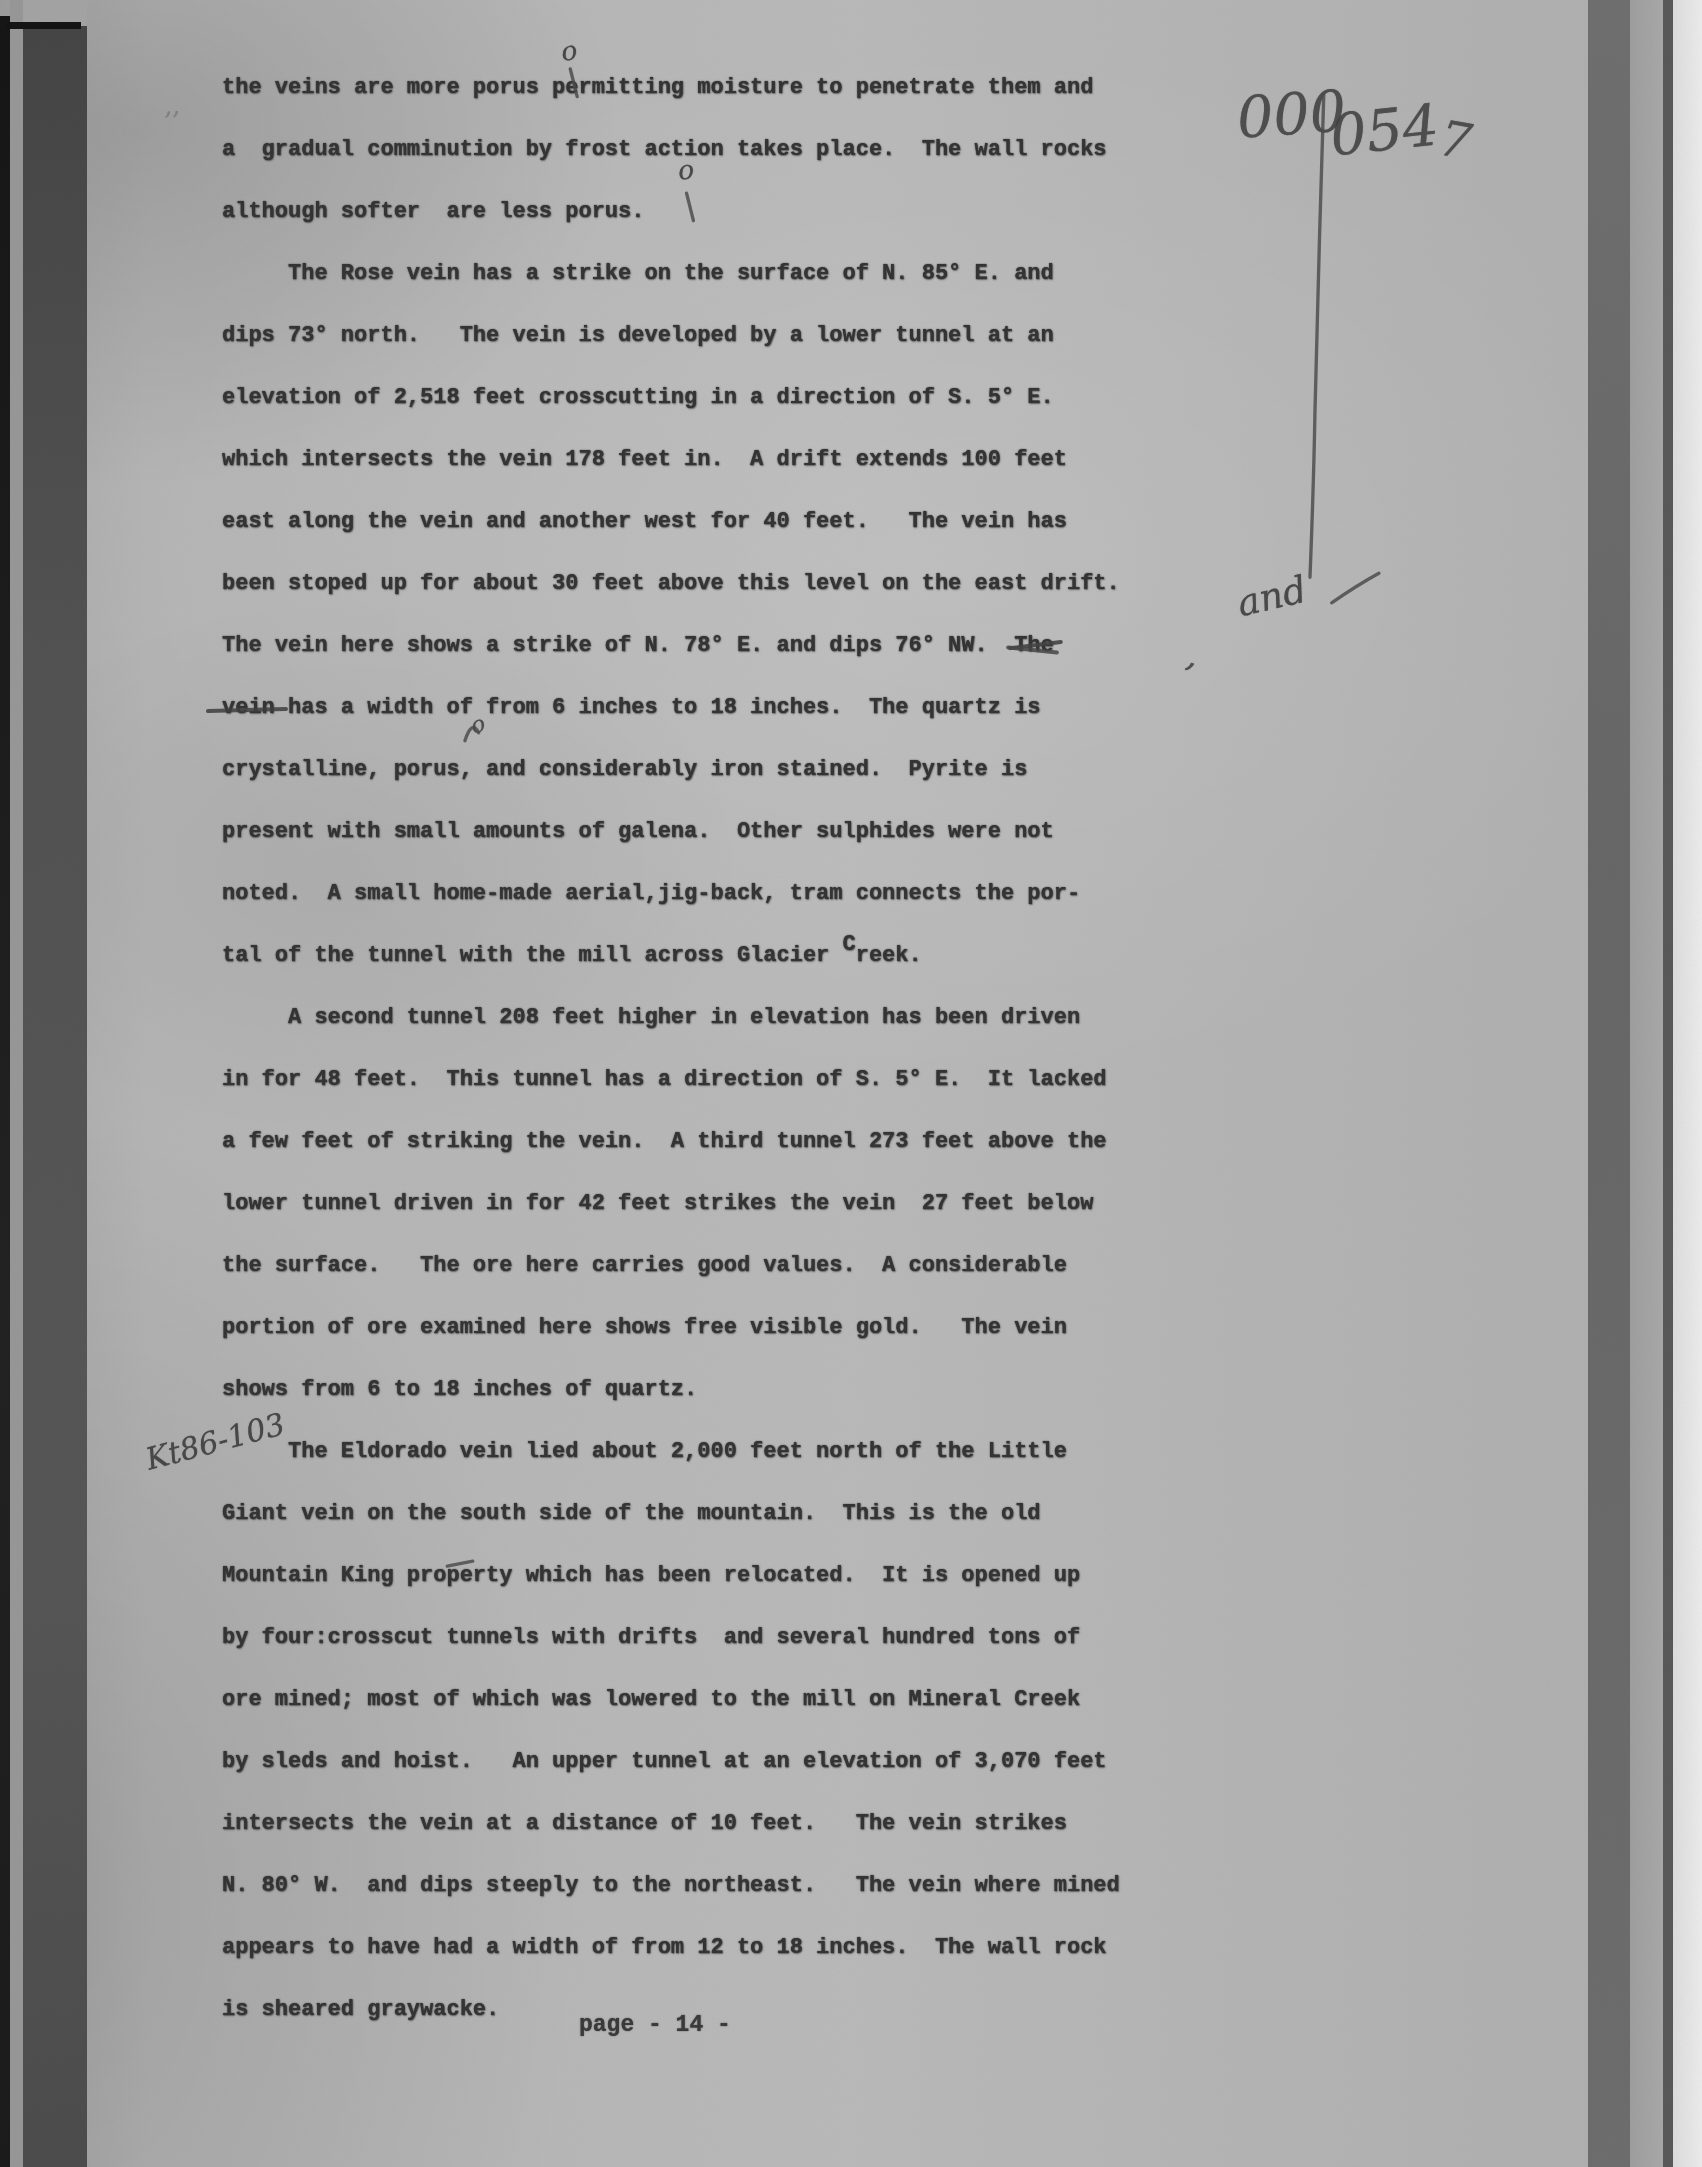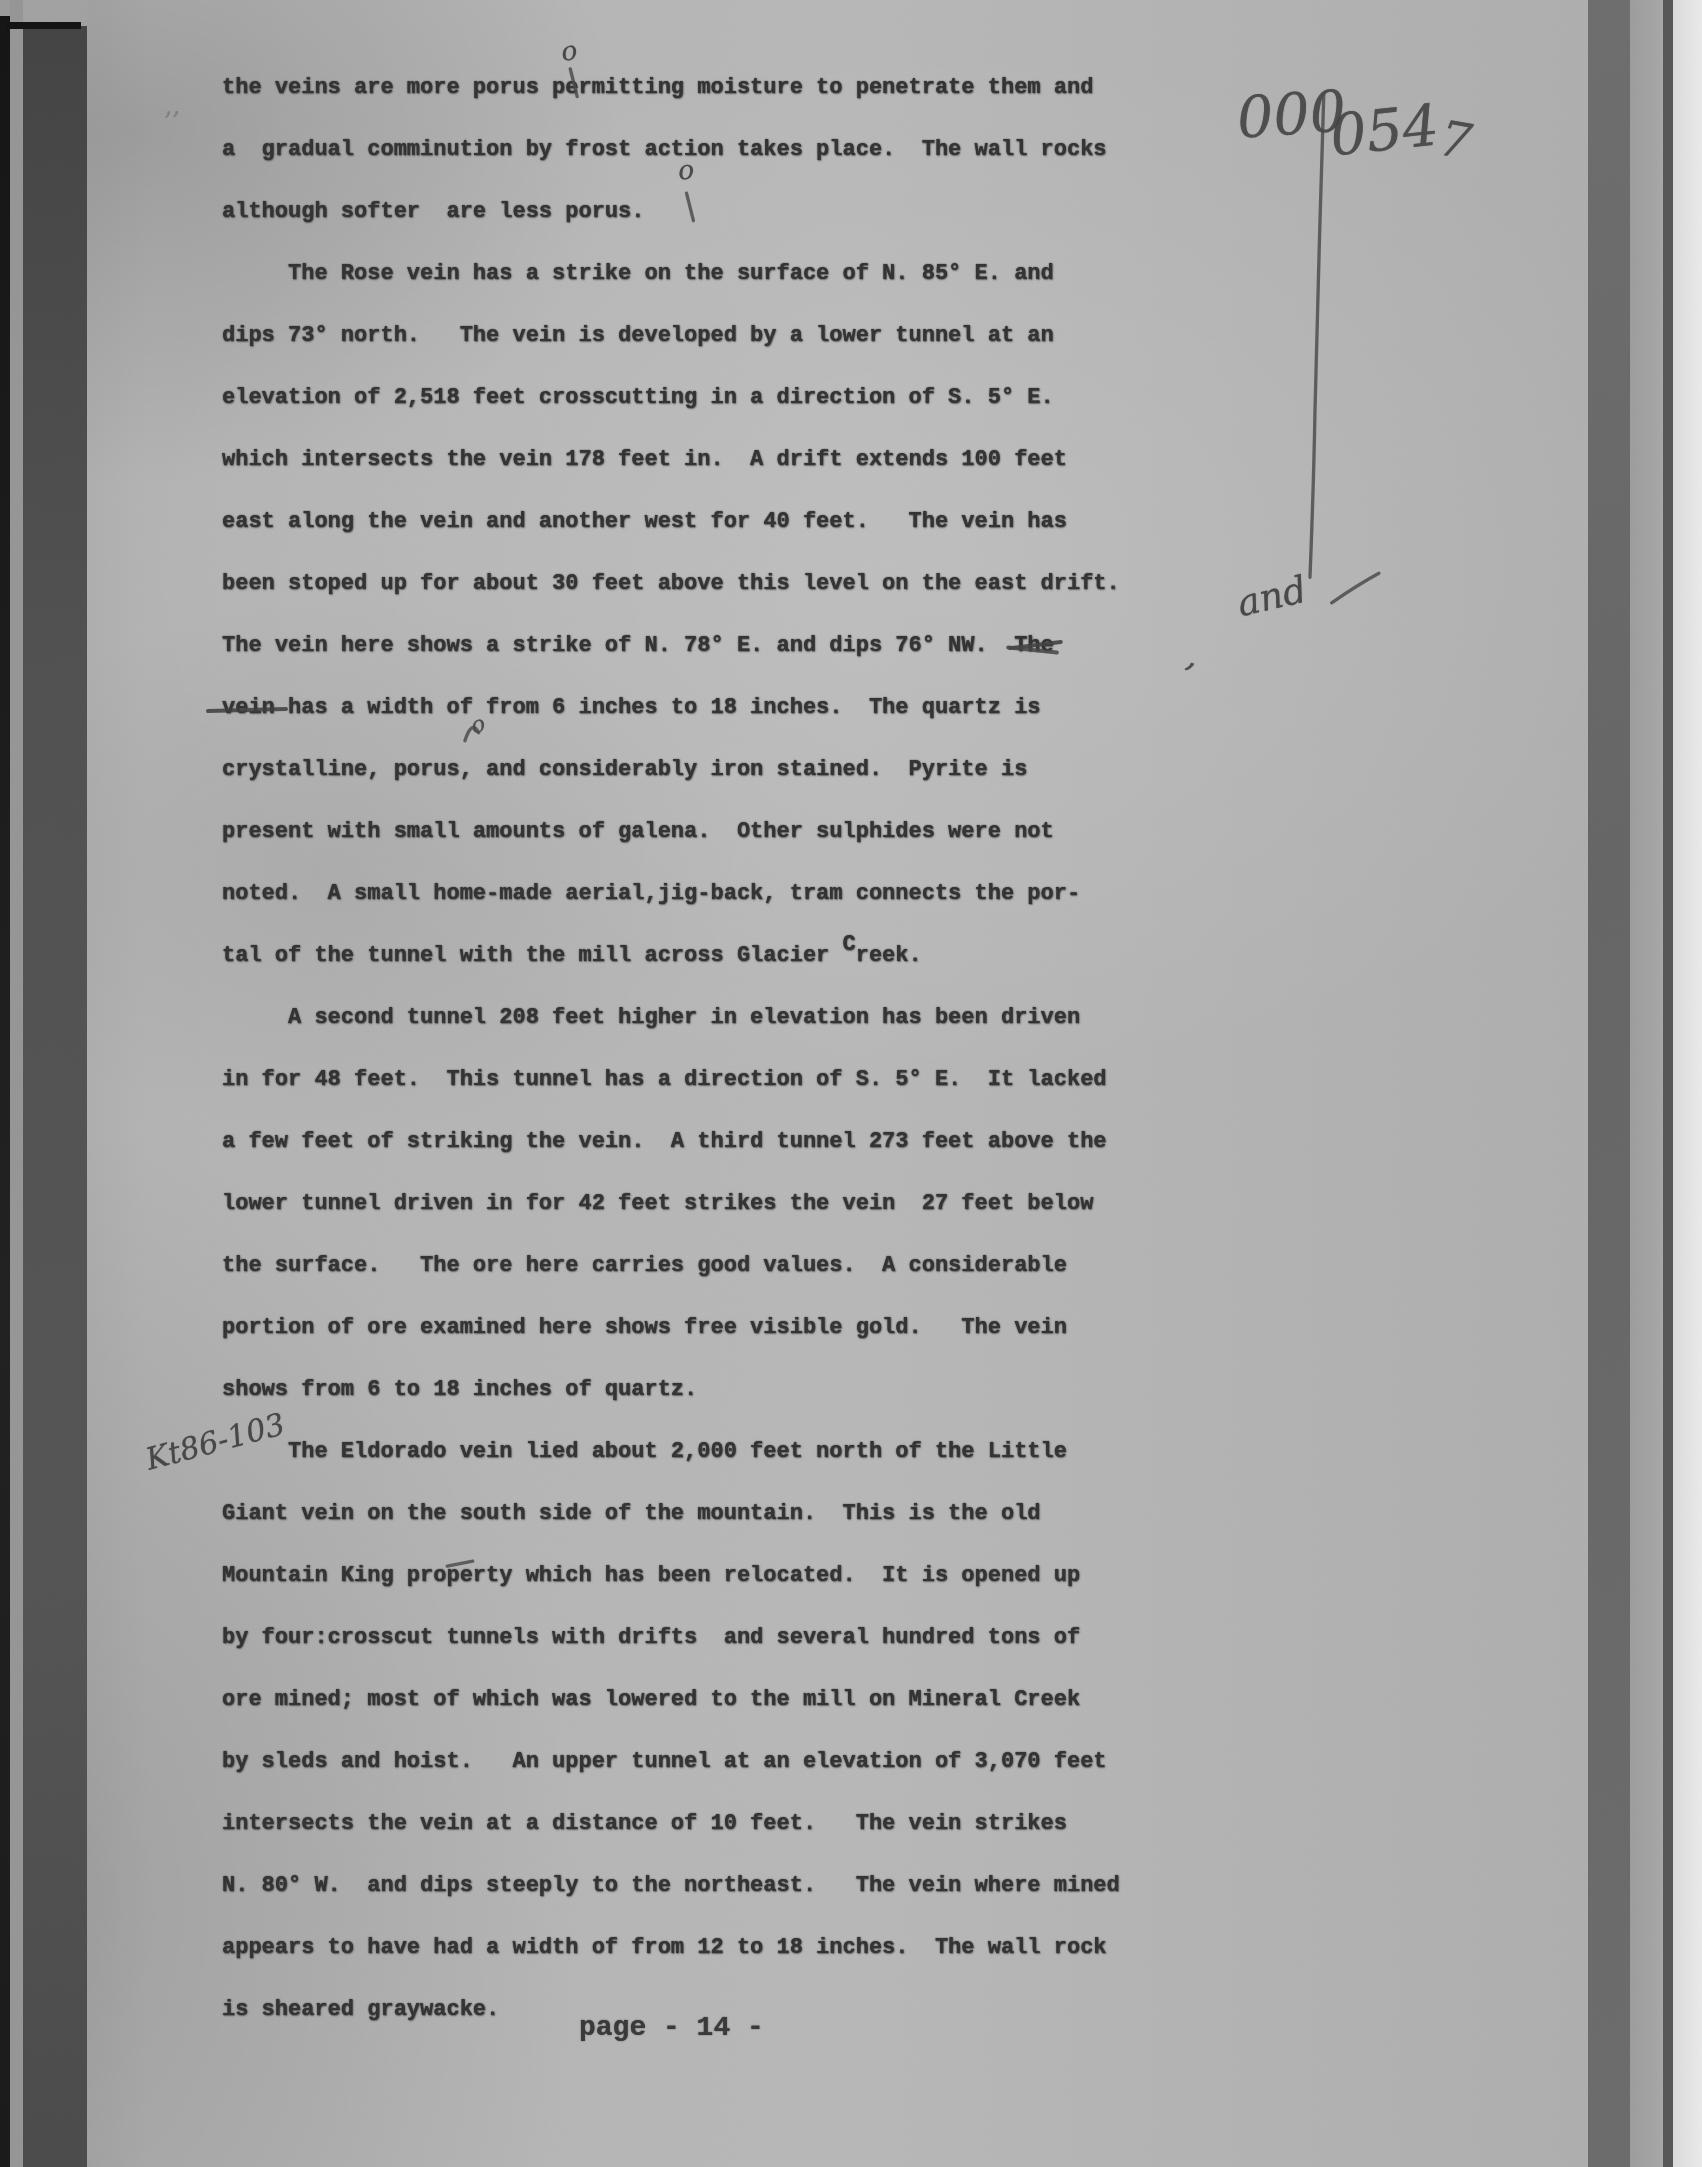--- a/index.html
+++ b/index.html
@@ -55,21 +55,21 @@
     background:#464646;transform:rotate(6deg);border-radius:2px;opacity:.85;
   }
   
   .hand{
     position:absolute;font-family:"DejaVu Serif","Liberation Serif",serif;
     font-style:italic;color:#3d3d3d;white-space:pre;
     text-shadow:0 0 1px rgba(40,40,40,.6);
   }
   .footer{
     position:absolute;left:579px;top:2012px;
-    font-size:28px;font-weight:700;color:#3a3a3a;white-space:pre;
+    font-size:23px;font-weight:700;color:#3a3a3a;white-space:pre;
     text-shadow:0 0 1.4px rgba(25,25,25,.8);
   }
   svg.strokes{position:absolute;inset:0;pointer-events:none;}
   svg.noise{position:absolute;inset:0;pointer-events:none;opacity:.45;mix-blend-mode:multiply;}
 </style>
 </head>
 <body>
 
 <div class="paper"></div>
 <div class="edge edge-left-band-top"></div>

